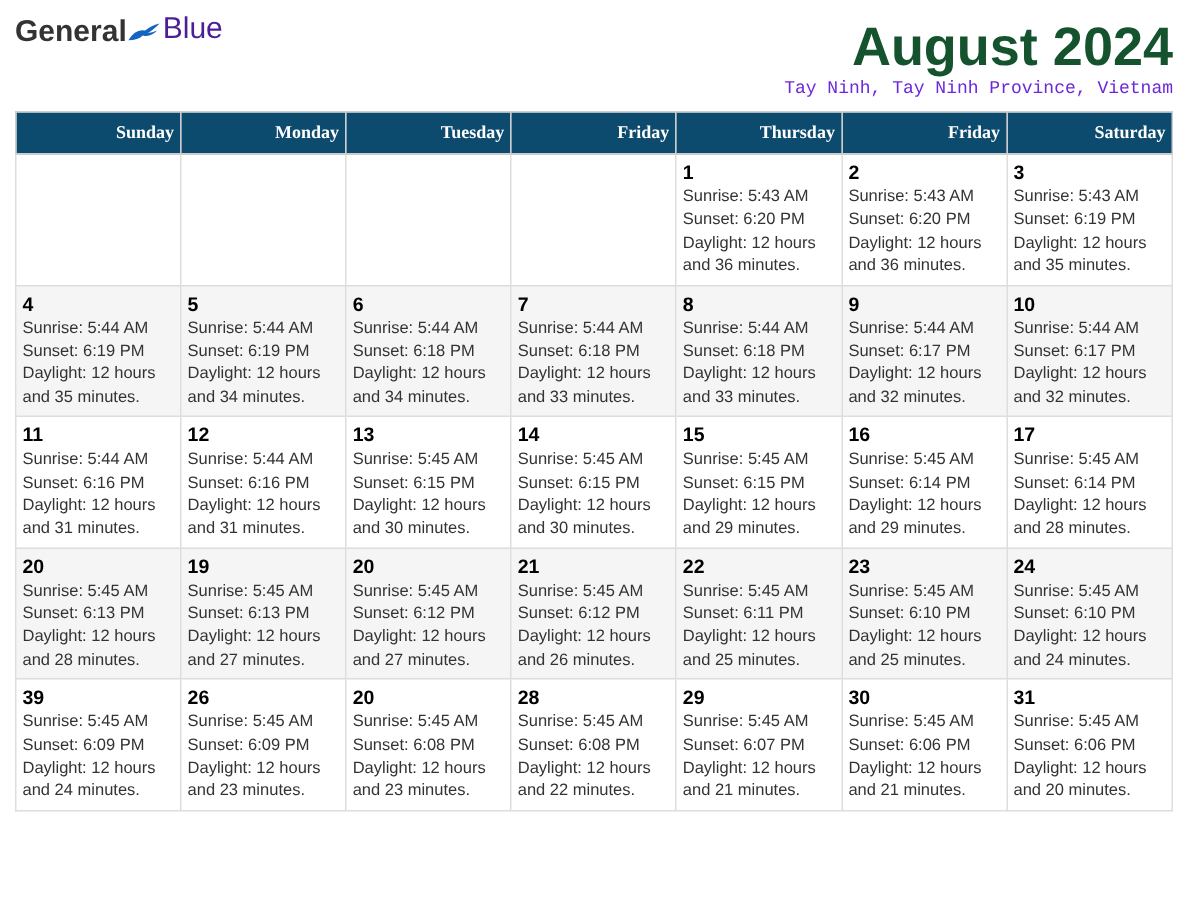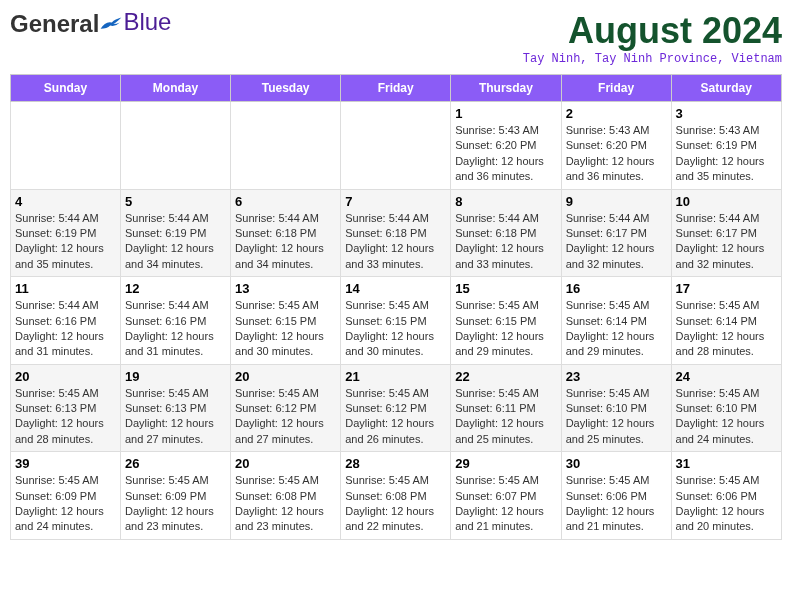--- a/index.html
+++ b/index.html
@@ -17,21 +17,21 @@
       margin-bottom: 8px;
     }
     .logo-area {
       display: flex;
       flex-direction: column;
       align-items: flex-start;
     }
     .logo-text {
       display: flex;
       align-items: center;
-      font-size: 24px;
+      font-size: 20px;
       font-weight: bold;
       color: #333;
     }
     .title-area {
       text-align: right;
     }
     .month-title {
       font-size: 36px;
       font-weight: bold;
       color: #14532d;
@@ -40,26 +40,27 @@
       font-size: 12px;
       color: #6d28d9;
       font-family: Liberation Mono, monospace;
     }
     .calendar-table {
       width: 100%;
       border-collapse: collapse;
       font-size: 11px;
     }
     .calendar-table th {
-      background-color: #8b5cf6;
+      background-color: #0c4a6e;
       color: #fff;
       padding: 6px 4px;
-      text-align: center;
+      text-align: right;
       font-size: 12px;
       border: 1px solid #ccc;
+      font-family: Liberation Serif, serif;
     }
     .calendar-table td {
       border: 1px solid #ddd;
       vertical-align: top;
       padding: 4px;
       width: 113px;
       height: 80px;
       background: #fff;
     }
     .calendar-table tr:nth-child(even) td {

